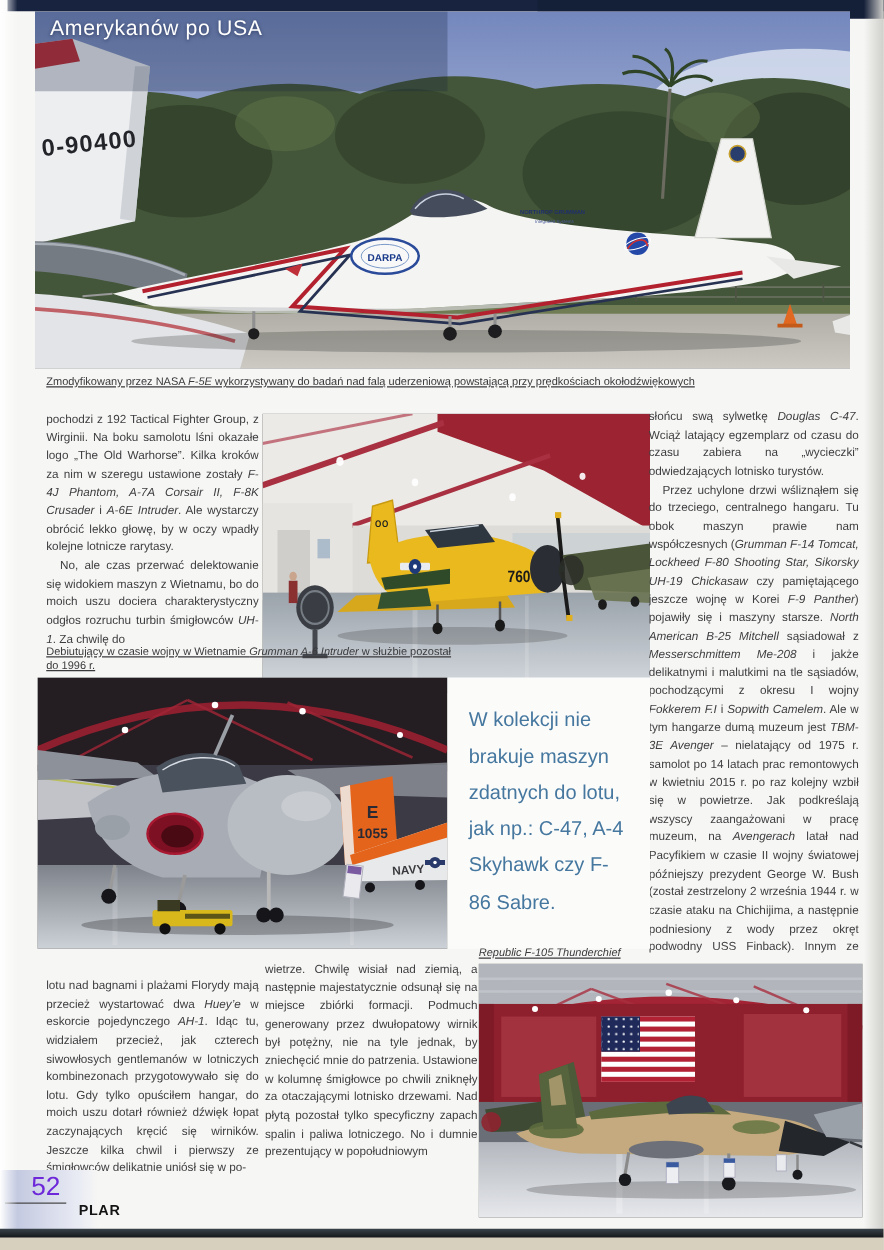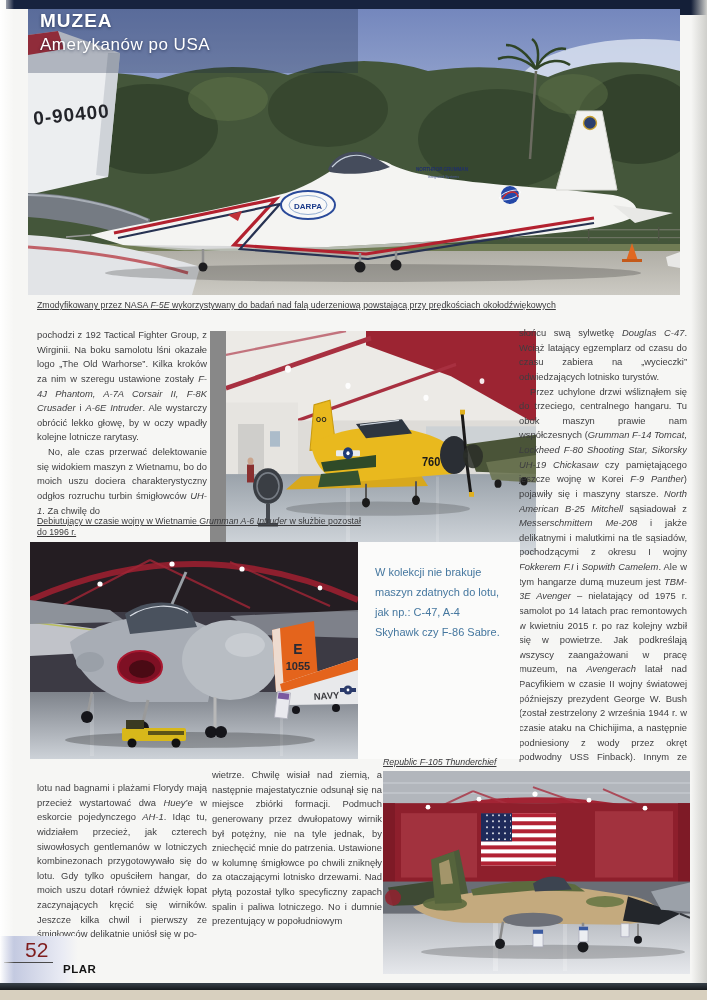--- a/index.html
+++ b/index.html
@@ -11,21 +11,21 @@
   .right-curl{position:absolute;left:691px;top:0;width:16px;height:984px;
     background:linear-gradient(90deg,rgba(210,210,206,0),#cfcfcb);}
   .top-strip{position:absolute;left:6px;top:0;width:701px;height:9px;background:#17233f;}
   .top-strip2{position:absolute;left:430px;top:0;width:277px;height:15px;background:#141f38;}
   .bottom-edge{position:absolute;left:0;top:983px;width:707px;height:7px;
     background:linear-gradient(#39424a,#15181c);}
 
   .photo{position:absolute;overflow:hidden;background:#888;}
   .photo svg{display:block;width:100%;height:100%;}
   .ph-main{left:28px;top:9px;width:652px;height:286px;}
-  .ph-t28{left:210px;top:331px;width:310px;height:223px;padding-left:16px;}
+  .ph-t28{left:210px;top:331px;width:310px;height:223px;}
   .ph-a6{left:30px;top:542px;width:328px;height:217px;}
   .ph-f105{left:383px;top:771px;width:307px;height:203px;}
 
   .hdr{position:absolute;left:40px;top:10px;color:#ffffff;z-index:5;}
   .hdr .kicker{font-size:19px;font-weight:bold;letter-spacing:1px;
     text-shadow:0 1px 3px rgba(10,20,50,.55);}
   .hdr .sub{font-size:17px;font-weight:normal;letter-spacing:.5px;margin-top:3px;
     text-shadow:0 1px 3px rgba(10,20,50,.55);}
 
   .caption{position:absolute;font-size:8.8px;line-height:1.3;color:#3a3a3c;text-decoration:underline;}
@@ -40,25 +40,25 @@
   .col p{margin:0;}
   .col p + p{text-indent:11px;}
   .col i{font-style:italic;}
   .col1-top{left:37px;top:328px;width:170px;height:190px;}
   .col3{left:519px;top:326px;width:168px;height:440px;}
   .col1-bot{left:37px;top:781px;width:170px;height:182px;}
   .col2-bot{left:212px;top:768px;width:170px;height:198px;}
 
   .pullquote{position:absolute;left:358px;top:542px;width:162px;height:217px;
     background:#fbfbfa;box-sizing:border-box;padding:20px 10px 0 17px;}
-  .pullquote .pq{color:#45779f;font-size:11px;line-height:1.82;width:128px;}
+  .pullquote .pq{color:#45779f;font-size:16px;line-height:1.82;width:128px;}
 
   .footer-box{position:absolute;left:0;top:936px;width:78px;height:48px;
     background:linear-gradient(90deg,#b9c0db,#e9ebf4 80%,#f6f6f4);}
-  .page-num{position:absolute;left:25px;top:938px;font-size:21px;color:#7f1d1d;}
+  .page-num{position:absolute;left:25px;top:938px;font-size:21px;color:#6d28d9;}
   .footer-rule{position:absolute;left:4px;top:962px;width:49px;height:1px;background:#4a4a4a;}
   .mag-name{position:absolute;left:19px;top:963px;font-size:11.5px;font-weight:bold;
     color:#141414;letter-spacing:.5px;padding-left:44px;}
 
   text{font-family:"Liberation Sans",sans-serif;}
 </style>
 </head>
 <body>
 
 <div class="page">
@@ -161,21 +161,20 @@
       <g>
         <polygon points="598,252 604,234 610,252" fill="#e06820"></polygon>
         <rect x="594" y="250" width="20" height="3" fill="#c45a1a"></rect>
       </g>
       <polygon points="638,248 652,243 652,259 640,257" fill="#e8e8e6"></polygon>
       <rect x="0" y="0" width="330" height="64" fill="rgba(23,35,63,0.28)"></rect>
     </svg>
   </div>
 
   <div class="hdr">
-    <div class="kicker">MUZEA</div>
     <div class="sub">Amerykanów po USA</div>
   </div>
 
   <div class="caption cap-main">Zmodyfikowany przez NASA <i>F-5E</i> wykorzystywany do badań nad falą uderzeniową powstającą przy prędkościach okołodźwiękowych</div>
 
   <div class="photo ph-t28">
     <svg viewBox="0 0 310 187" preserveAspectRatio="none">
       <defs>
         <linearGradient id="floG" x1="0" y1="0" x2="0" y2="1">
           <stop offset="0" stop-color="#9aa2aa"></stop>

